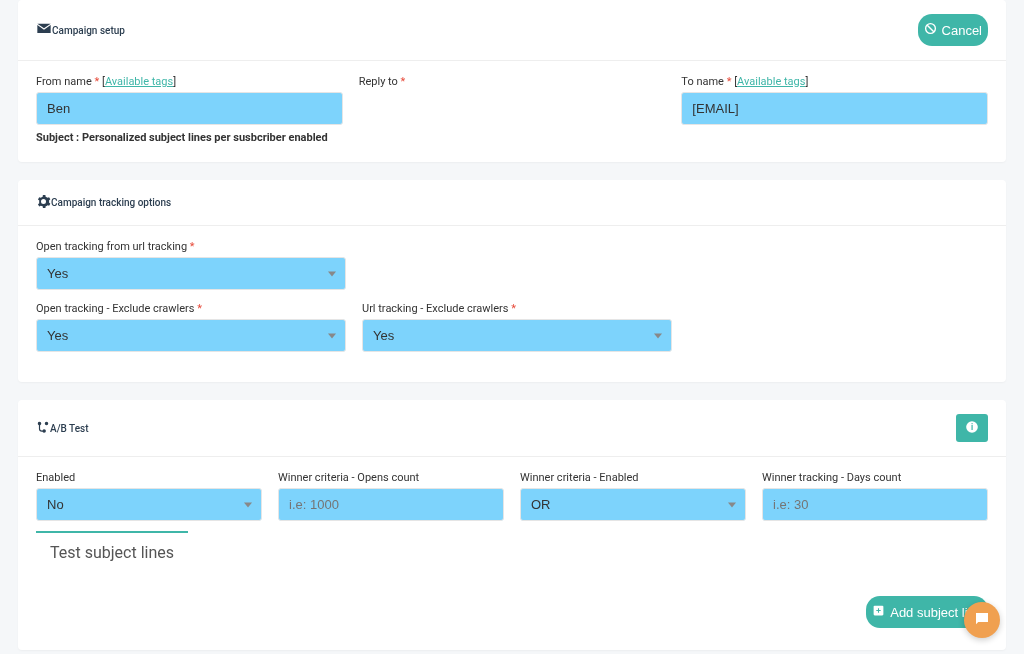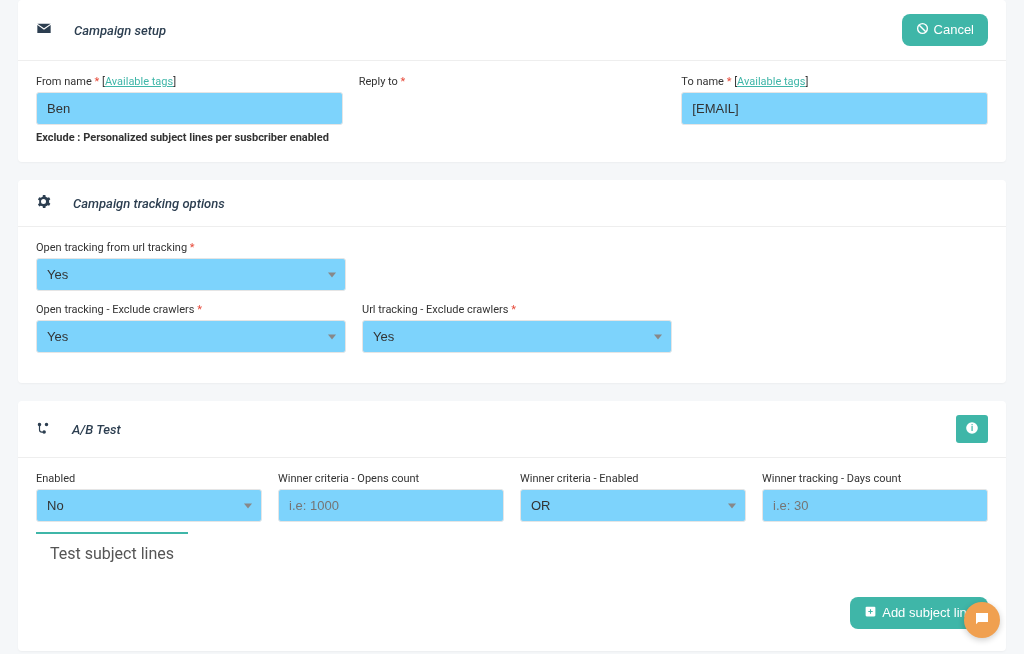--- a/index.html
+++ b/index.html
@@ -21,37 +21,37 @@
       display: flex;
       justify-content: space-between;
       align-items: center;
       padding: 14px 18px;
       border-bottom: 1px solid #eee;
     }
     .panel-body {
       padding: 14px 18px 18px 18px;
     }
     .panel-title {
-      font-size: 13px;
+      font-size: 10px;
       font-weight: 500;
       color: #2c3e50;
       display: flex;
       align-items: center;
-      gap: 22px;
-      font-style: italic;
+      gap: 0;
     }
     .panel-title .icon { color: #2c3e50; }
     .btn {
       display: inline-flex;
+      align-items: center;
       gap: 5px;
       border: none;
-      border-radius: 8px;
+      border-radius: 14px;
       cursor: pointer;
       font-size: 13px;
-      padding: 8px 14px;
+      padding: 8px 6px;
       font-weight: 500;
     }
     .btn-teal {
       background: #3fb6a8;
       color: #fff;
     }
     .row {
       display: flex;
       gap: 16px;
       margin-bottom: 4px;
@@ -187,21 +187,21 @@
         </div>
         <div class="col">
           <label class="field-label">
             <span>To name</span> <span class="req">*</span>
             [<a href="#" class="tag-link">Available tags</a>]
           </label>
           <input class="input" type="text" value="[EMAIL]" style="">
         </div>
       </div>
       <div class="subject-line">
-        <strong><span>Exclude :</span> <span>Personalized subject lines per susbcriber enabled</span></strong>
+        <strong><span>Subject :</span> <span>Personalized subject lines per susbcriber enabled</span></strong>
       </div>
     </div>
   </div>
 
   <div class="panel">
     <div class="panel-header">
       <div class="panel-title">
         <span class="icon">
           <svg width="15" height="15" viewBox="0 0 24 24" fill="currentColor">
               <path d="M12 8a4 4 0 100 8 4 4 0 000-8zm9 4c0 .6-.05 1.2-.14 1.77l2.1 1.64-2 3.46-2.47-1a9 9 0 01-3.06 1.77l-.37 2.63h-4l-.37-2.63A9 9 0 017.6 18.9l-2.47 1-2-3.46 2.1-1.64A9.1 9.1 0 015.1 12c0-.6.05-1.2.14-1.77L3.13 8.6l2-3.46 2.47 1A9 9 0 0110.66 4.4L11.03 1.77h4l.37 2.63A9 9 0 0118.46 6.1l2.47-1 2 3.46-2.1 1.64c.09.57.14 1.17.14 1.77z"></path>

